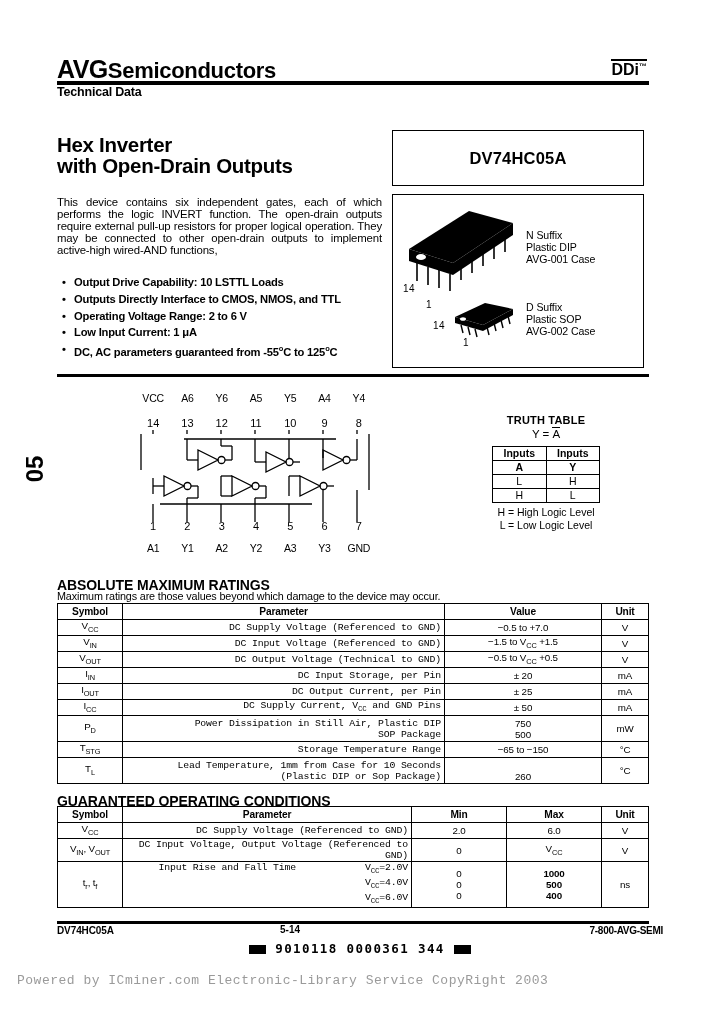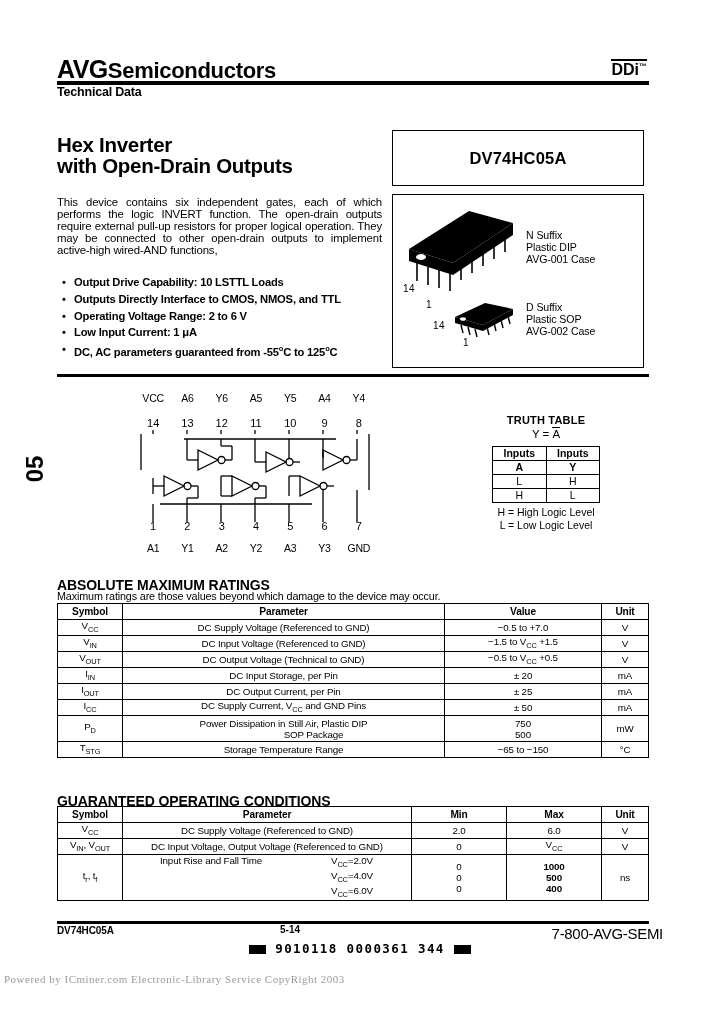--- a/index.html
+++ b/index.html
@@ -84,39 +84,39 @@
 
   
   .secthead{position:absolute;font-size:14px;font-weight:bold;letter-spacing:-0.1px;}
   .secsub{position:absolute;font-size:10.8px;letter-spacing:-0.15px;}
   table.data{position:absolute;border-collapse:collapse;width:592px;left:57px;
              font-size:9.8px;}
   table.data th,table.data td{border:1px solid #000;padding:0 3px;height:15px;
                               line-height:11px;letter-spacing:-0.15px;}
   table.data th{font-weight:bold;font-size:10.2px;text-align:center;}
   table.data td.sym{text-align:center;width:58px;}
-  table.data td.par{text-align:center;}
+  table.data td.par{text-align:right;font-family:Liberation Mono, monospace;}
   table.data td.val,table.data td.min,table.data td.max{text-align:center;}
   table.data td.unit{text-align:center;width:40px;}
   .sub{font-size:7.4px;vertical-align:sub;}
   .twoline{height:26px;}
   .indent{padding-left:60px;display:block;}
   .nw{white-space:nowrap;}
 
   
   #footrule{position:absolute;left:57px;top:921px;width:592px;height:2.5px;background:#000;}
   #foot-left{position:absolute;left:57px;top:925px;font-size:10px;font-weight:bold;letter-spacing:-0.1px;}
   #foot-center{position:absolute;left:0;top:924px;width:580px;text-align:center;
                font-size:10px;font-weight:bold;}
-  #foot-right{position:absolute;right:57px;top:925px;font-size:15px;font-weight:normal;letter-spacing:-0.3px;}
+  #foot-right{position:absolute;right:57px;top:925px;font-size:10px;font-weight:bold;letter-spacing:-0.3px;}
   #barcode{position:absolute;left:0;top:941px;width:720px;text-align:center;
            font-family:"DejaVu Sans Mono", monospace;font-size:12.5px;font-weight:bold;letter-spacing:1.4px;}
   #barcode .blk{display:inline-block;width:17px;height:9px;background:#000;vertical-align:middle;}
-  #powered{position:absolute;left:4px;top:973px;font-family:Liberation Serif, serif;
-           font-size:11px;color:#9a9a9a;letter-spacing:0.5px;}
+  #powered{position:absolute;left:17px;top:973px;font-family:Liberation Mono, monospace;
+           font-size:13px;color:#9a9a9a;letter-spacing:0.5px;}
 </style>
 </head>
 <body>
 
 <div class="page">
 
   <div id="masthead">
     <div id="brand">
       <span class="avg">AVG</span><span class="semi">Semiconductors</span>
     </div>
@@ -397,20 +397,26 @@
       <td class="par"><span>Power Dissipation in Still Air,  Plastic DIP</span><span class="indent">SOP Package</span></td>
       <td class="val"><span>750</span><br><span>500</span></td>
       <td class="unit">mW</td>
     </tr>
     <tr>
       <td class="sym"><span>T</span><span class="sub">STG</span></td>
       <td class="par">Storage Temperature Range</td>
       <td class="val">−65 to −150</td>
       <td class="unit">°C</td>
     </tr>
+    <tr class="twoline">
+      <td class="sym"><span>T</span><span class="sub">L</span></td>
+      <td class="par"><span>Lead Temperature, 1mm from Case for 10 Seconds</span><span class="indent">(Plastic DIP or Sop Package)</span></td>
+      <td class="val"><br><span>260</span></td>
+      <td class="unit">°C</td>
+    </tr>
   </tbody>
     </table>
 
   <div class="secthead" style="left:57px;top:793px;">GUARANTEED OPERATING CONDITIONS</div>
 
   <table class="data" style="top:806px;">
     <tbody>
         <tr>
       <th style="width:58px;">Symbol</th>
       <th>Parameter</th>

